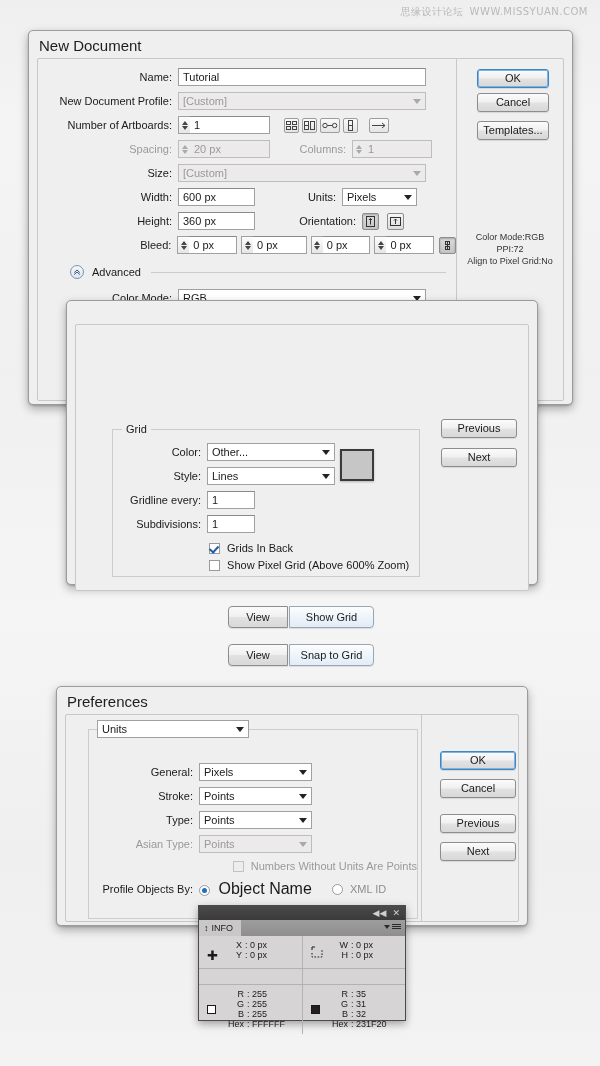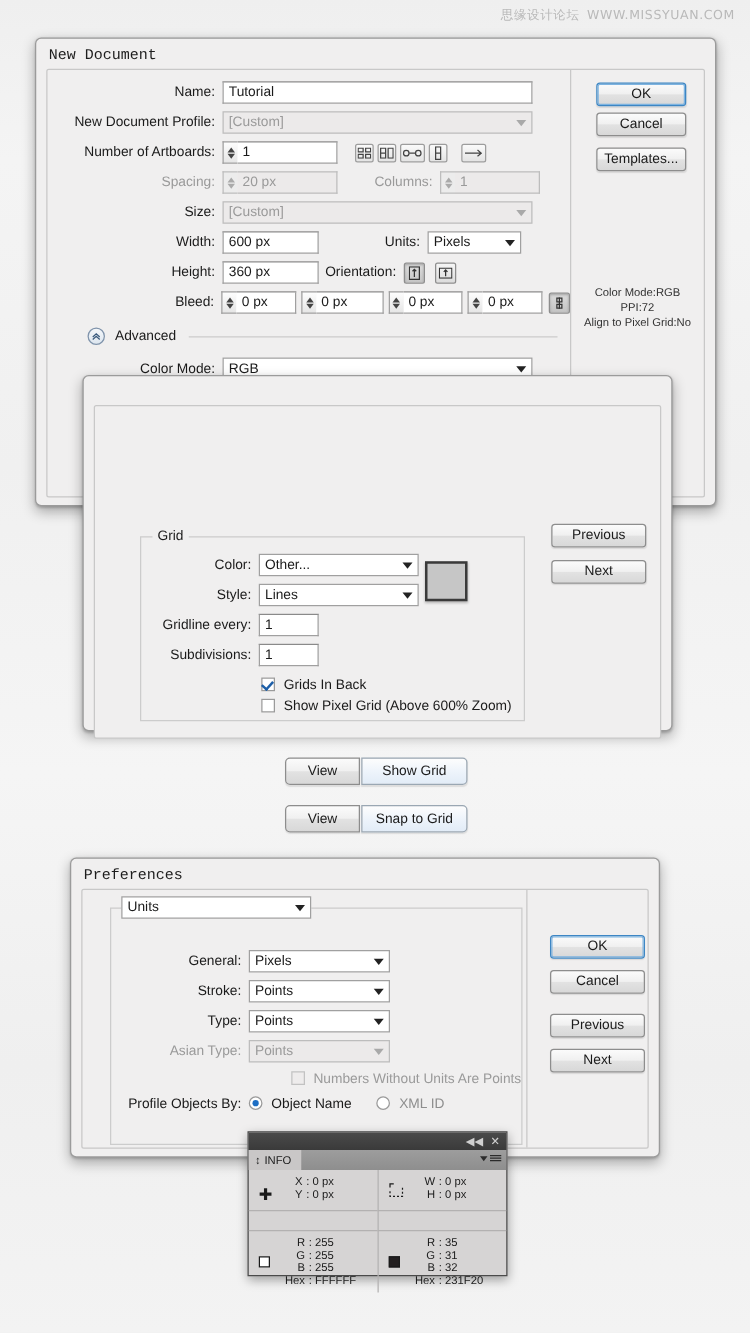--- a/index.html
+++ b/index.html
@@ -29,23 +29,22 @@
   
   .dlg{
     position:absolute;
     background:#f0efef;
     border:1px solid #9b9b9b;
     border-radius:5px;
     box-shadow:0 4px 10px rgba(0,0,0,.30), 0 1px 2px rgba(0,0,0,.18);
   }
   .dlg-title{
     padding:6px 0 4px 10px;
-    font-size:12px;
+    font-size:15px;
     color:#1d1d1d;
-    font-family:Liberation Mono, monospace;
   }
   .dlg-body{
     margin:0 8px 8px 8px;
     border:1px solid #c8c8c8;
     border-radius:2px;
     background:#f0efef;
     position:relative;
     height:calc(100% - 30px);
   }
 
@@ -331,21 +330,21 @@
         <div class="lbl" style="width:87px;">Units:</div>
         <div class="combo" style="width:75px;">
           <span>Pixels</span>
           <i class="arw"></i>
         </div>
       </div>
 
       <div class="row">
         <div class="lbl" style="width:140px;">Height:</div>
         <div class="fld" style="width:77px;">360 px</div>
-        <div class="lbl" style="width:68px;">Orientation:</div>
+        <div class="lbl" style="width:107px;">Orientation:</div>
         <span class="orient sel">
           <svg width="9" height="11" viewBox="0 0 9 11">
               <g fill="none" stroke="#333" stroke-width="1">
                 <rect x=".5" y=".5" width="8" height="10"></rect>
                 <path d="M4.5 2.5v6M3 4l1.5-1.5L6 4"></path>
               </g>
             </svg>
         </span>
         <span class="orient" style="margin-left:8px;">
           <svg width="11" height="9" viewBox="0 0 11 9">
@@ -559,21 +558,21 @@
         </div>
       </div>
 
       <div class="cbrow dim" style="margin-left:112px;margin-top:6px;">
         <span class="cb dim"></span>
         <span style="margin-left:4px;">Numbers Without Units Are Points</span>
       </div>
 
       <div style="display:flex;align-items:center;margin-top:8px;">
         <div class="lbl" style="width:110px;">Profile Objects By:</div>
-        <span style="font-size:11px;">
+        <span style="font-size:16px;">
           <span class="rd on"></span>
           <span style="margin-left:4px;">Object Name</span>
         </span>
         <span style="font-size:11px;margin-left:20px;color:#8e8e8e;">
           <span class="rd"></span>
           <span style="margin-left:4px;">XML ID</span>
         </span>
       </div>
     </div>
 

